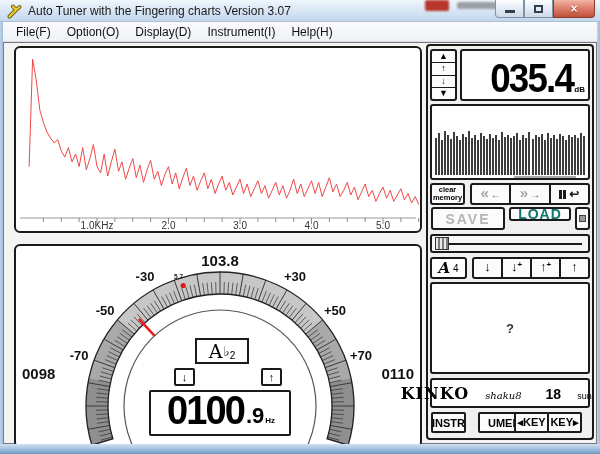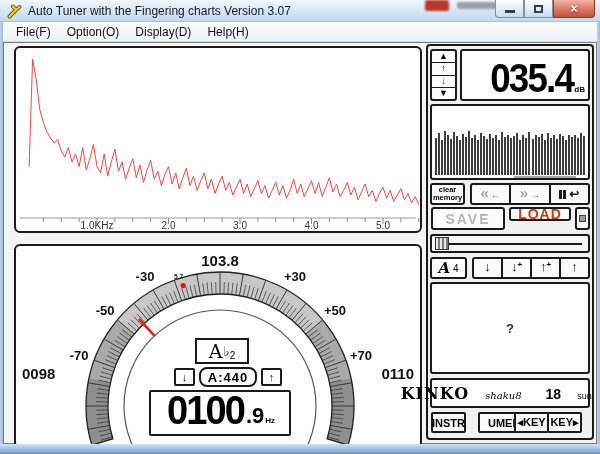--- a/index.html
+++ b/index.html
@@ -54,21 +54,21 @@
   #wave-bars div{width:2px;background:#3d3d3d;}
   #wave-scrollbar{position:absolute;right:12px;bottom:0;width:62px;height:2px;background:#a8a8a8;}
   #clear-btn{left:2px;top:137px;width:35px;height:22px;flex-direction:column;font-size:7.5px;font-weight:900;line-height:1.1;}
   #transport{left:42px;top:137px;width:120px;height:22px;padding:0;background:#fbfbfb;display:flex;}
   .tr-btn{flex:1;display:flex;align-items:center;justify-content:center;border-right:2px solid #1a1a1a;gap:2px;}
   .tr-btn:last-child{border-right:none;}
   .chev{font-size:15px;font-weight:900;color:#a6a6a6;line-height:1;margin-top:-3px;}
   .tr-arrow{font-size:10px;color:#555;font-weight:bold;}
   .pause-bar{display:inline-block;width:3px;height:9px;background:#1a1a1a;margin-right:1px;}
   #save-btn{left:3px;top:161px;width:74px;height:23px;font-size:14px;font-weight:900;letter-spacing:2px;color:#b5b5b5;}
-  #load-btn{left:81px;top:161px;width:62px;height:14px;font-size:14px;font-weight:900;letter-spacing:1px;color:#c2410c;}
+  #load-btn{left:81px;top:161px;width:62px;height:14px;font-size:14px;font-weight:900;letter-spacing:1px;color:#0f766e;}
   #stop-btn{left:147px;top:161px;width:15px;height:23px;}
   #stop-btn span{width:7px;height:7px;background:#9a9a9a;border:1px solid #444;}
   #slider-box{left:2px;top:188px;width:160px;height:19px;background:#f6f6f6;}
   #slider-track{position:absolute;left:16px;right:6px;top:7px;height:2px;background:#1a1a1a;}
   #slider-thumb{position:absolute;left:3px;top:1px;width:14px;height:13px;border:1px solid #333;
     background:repeating-linear-gradient(90deg,#e8e8e8 0 2px,#7d7d7d 2px 4px);}
   #a4-box{left:2px;top:211px;width:37px;height:22px;display:flex;align-items:center;justify-content:center;gap:3px;background:#fff;}
   #a4-letter{font-family:"DejaVu Serif",serif;font-style:italic;font-weight:900;font-size:15px;line-height:1;}
   #a4-num{font-size:10px;}
   #a4-buttons{left:44px;top:211px;width:118px;height:22px;padding:0;background:#fbfbfb;display:flex;}
@@ -131,20 +131,21 @@
       </div>
     <div class="win-btn" id="close-btn">
         <span>×</span>
       </div>
   </div>
 
   <div id="menubar" class="abs">
     <span class="menu-item">File(F)</span>
     <span class="menu-item">Option(O)</span>
     <span class="menu-item">Display(D)</span>
+    <span class="menu-item">Instrument(I)</span>
     <span class="menu-item">Help(H)</span>
   </div>
 
   <div id="client" class="abs"></div>
 
   <div id="spectrum-panel" class="abs panel">
     <svg id="spectrum-svg" width="404" height="183">
         <line x1="4" y1="170" x2="400" y2="170" stroke="#9a9a9a" stroke-width="1"></line>
         <line x1="27.375" y1="170" x2="27.375" y2="174" stroke="#8a8a8a" stroke-width="1"></line>
         <line x1="45.25" y1="170" x2="45.25" y2="174" stroke="#8a8a8a" stroke-width="1"></line>
@@ -307,21 +308,20 @@
         <text x="398" y="133" text-anchor="end" font-size="15" font-weight="bold" font-family="Liberation Sans, sans-serif" fill="#111">0110</text>
       </svg>
     <div id="note-box" class="abs">
       <span id="note-letter">A</span>
       <span id="note-acc">♭</span>
       <span id="note-oct">2</span>
     </div>
     <div id="ref-down" class="mini-btn">
         <span>↓</span>
       </div>
-    <div id="ref-box">A:440</div>
     <div id="ref-up" class="mini-btn">
         <span>↑</span>
       </div>
     <div id="freq-box">
       <span id="freq-main">0100</span>
       <span id="freq-frac">.9</span>
       <span id="freq-unit">Hz</span>
     </div>
   </div>
 

